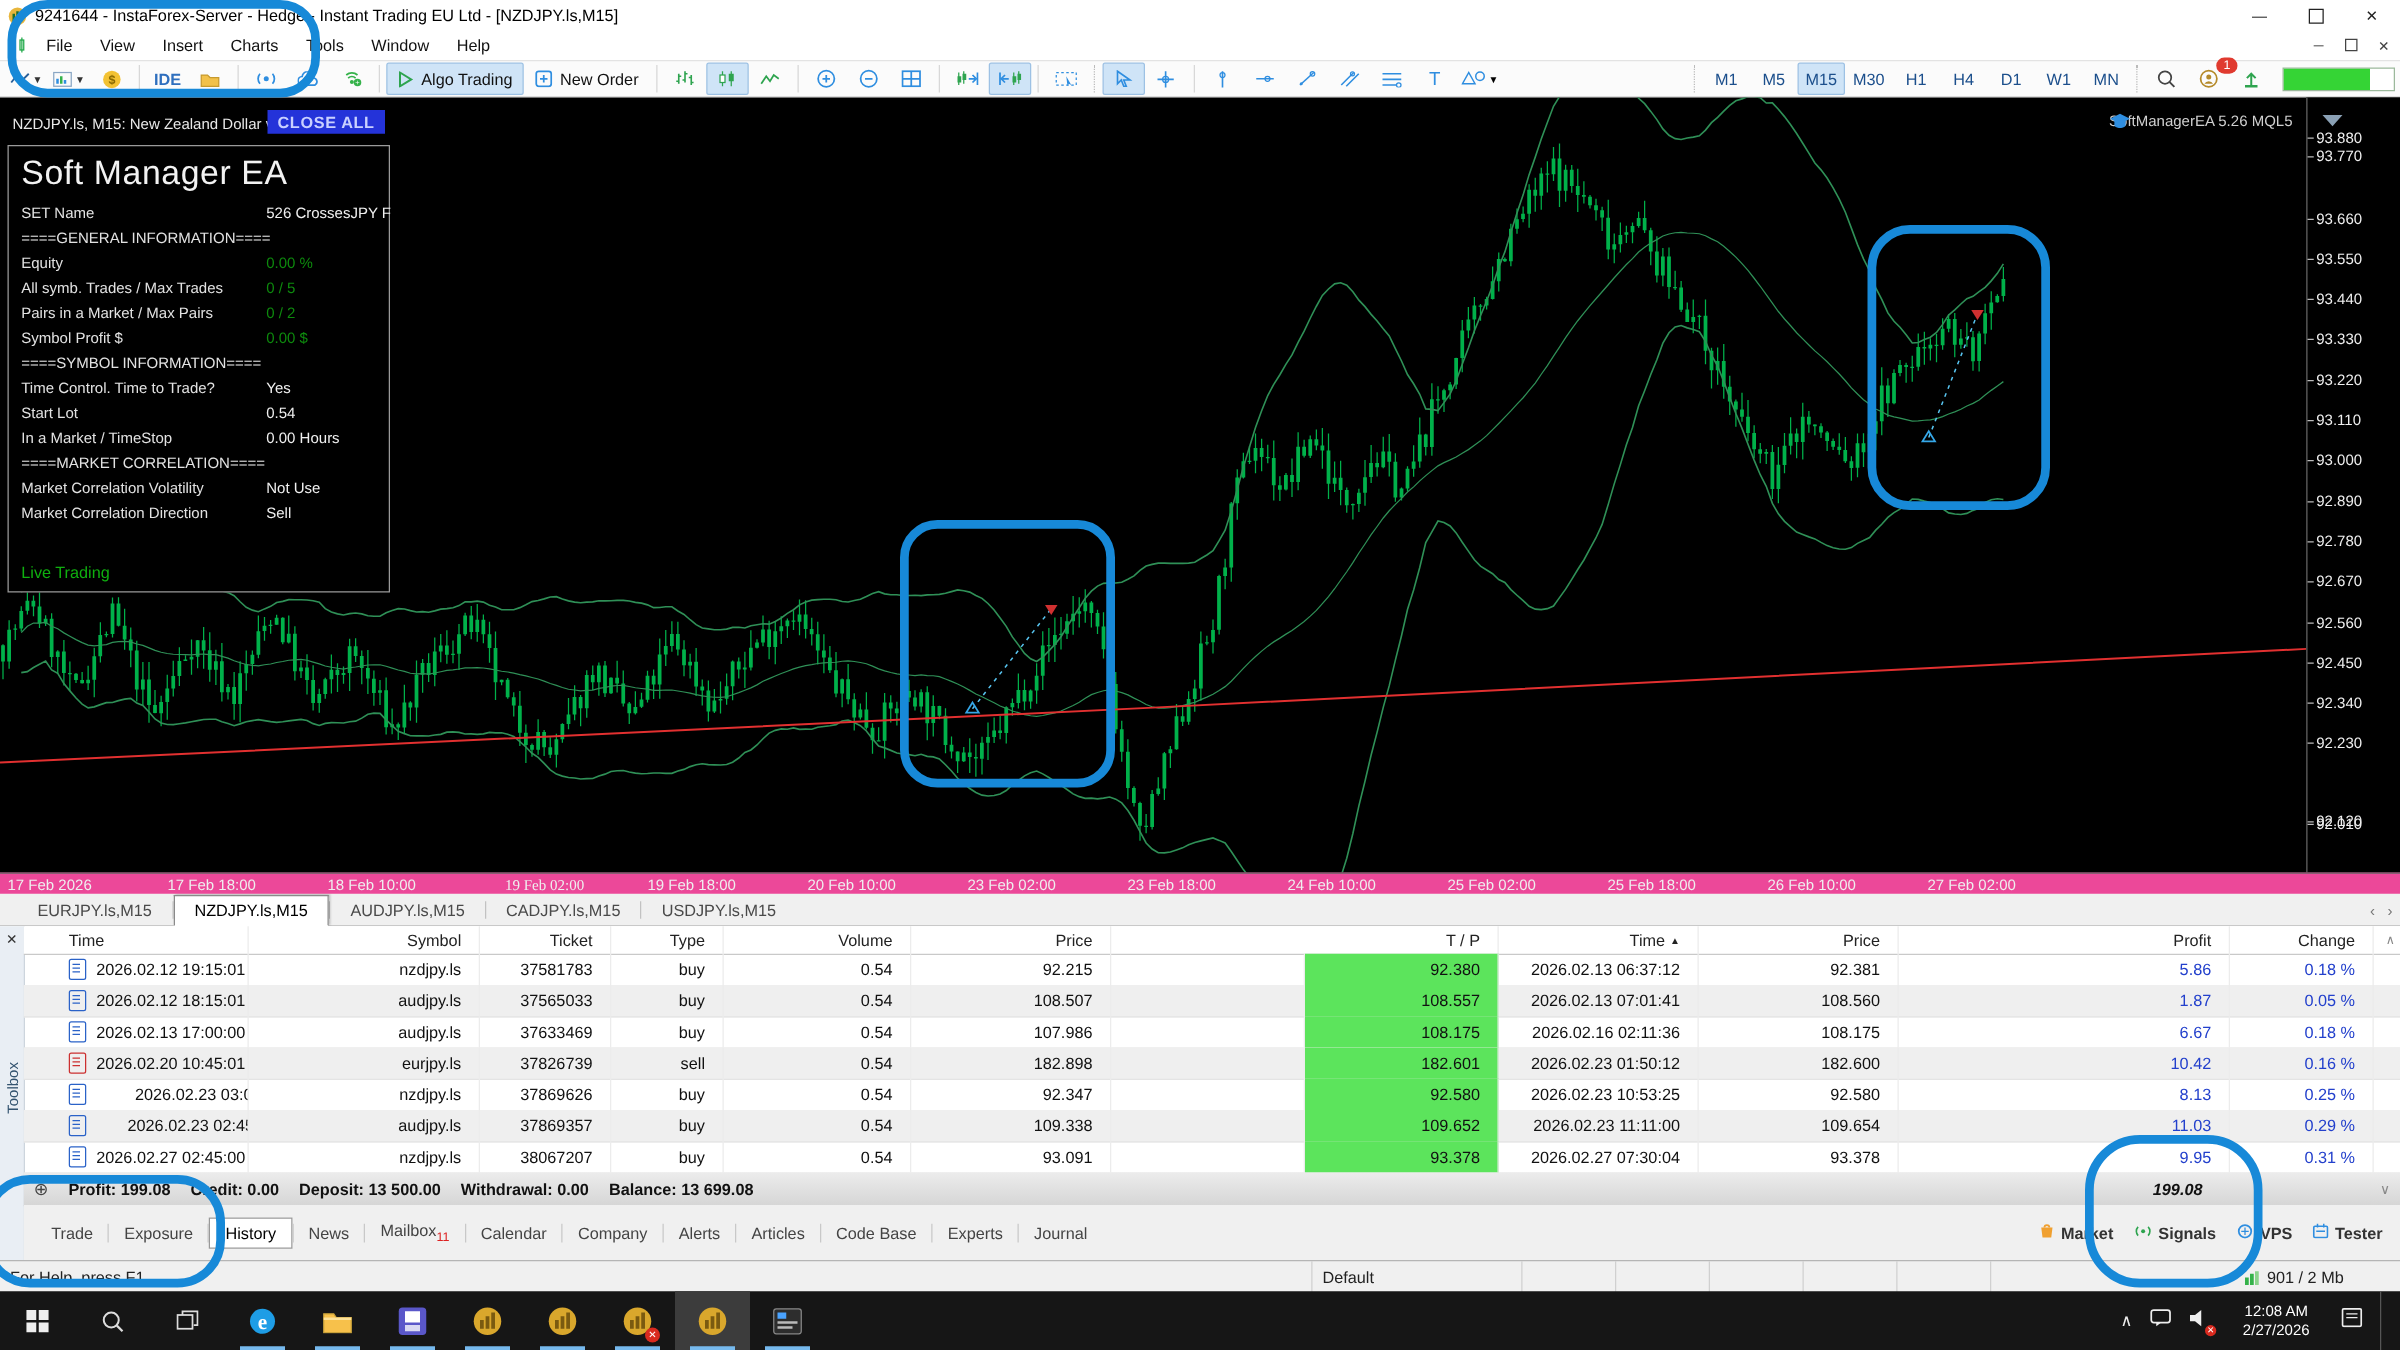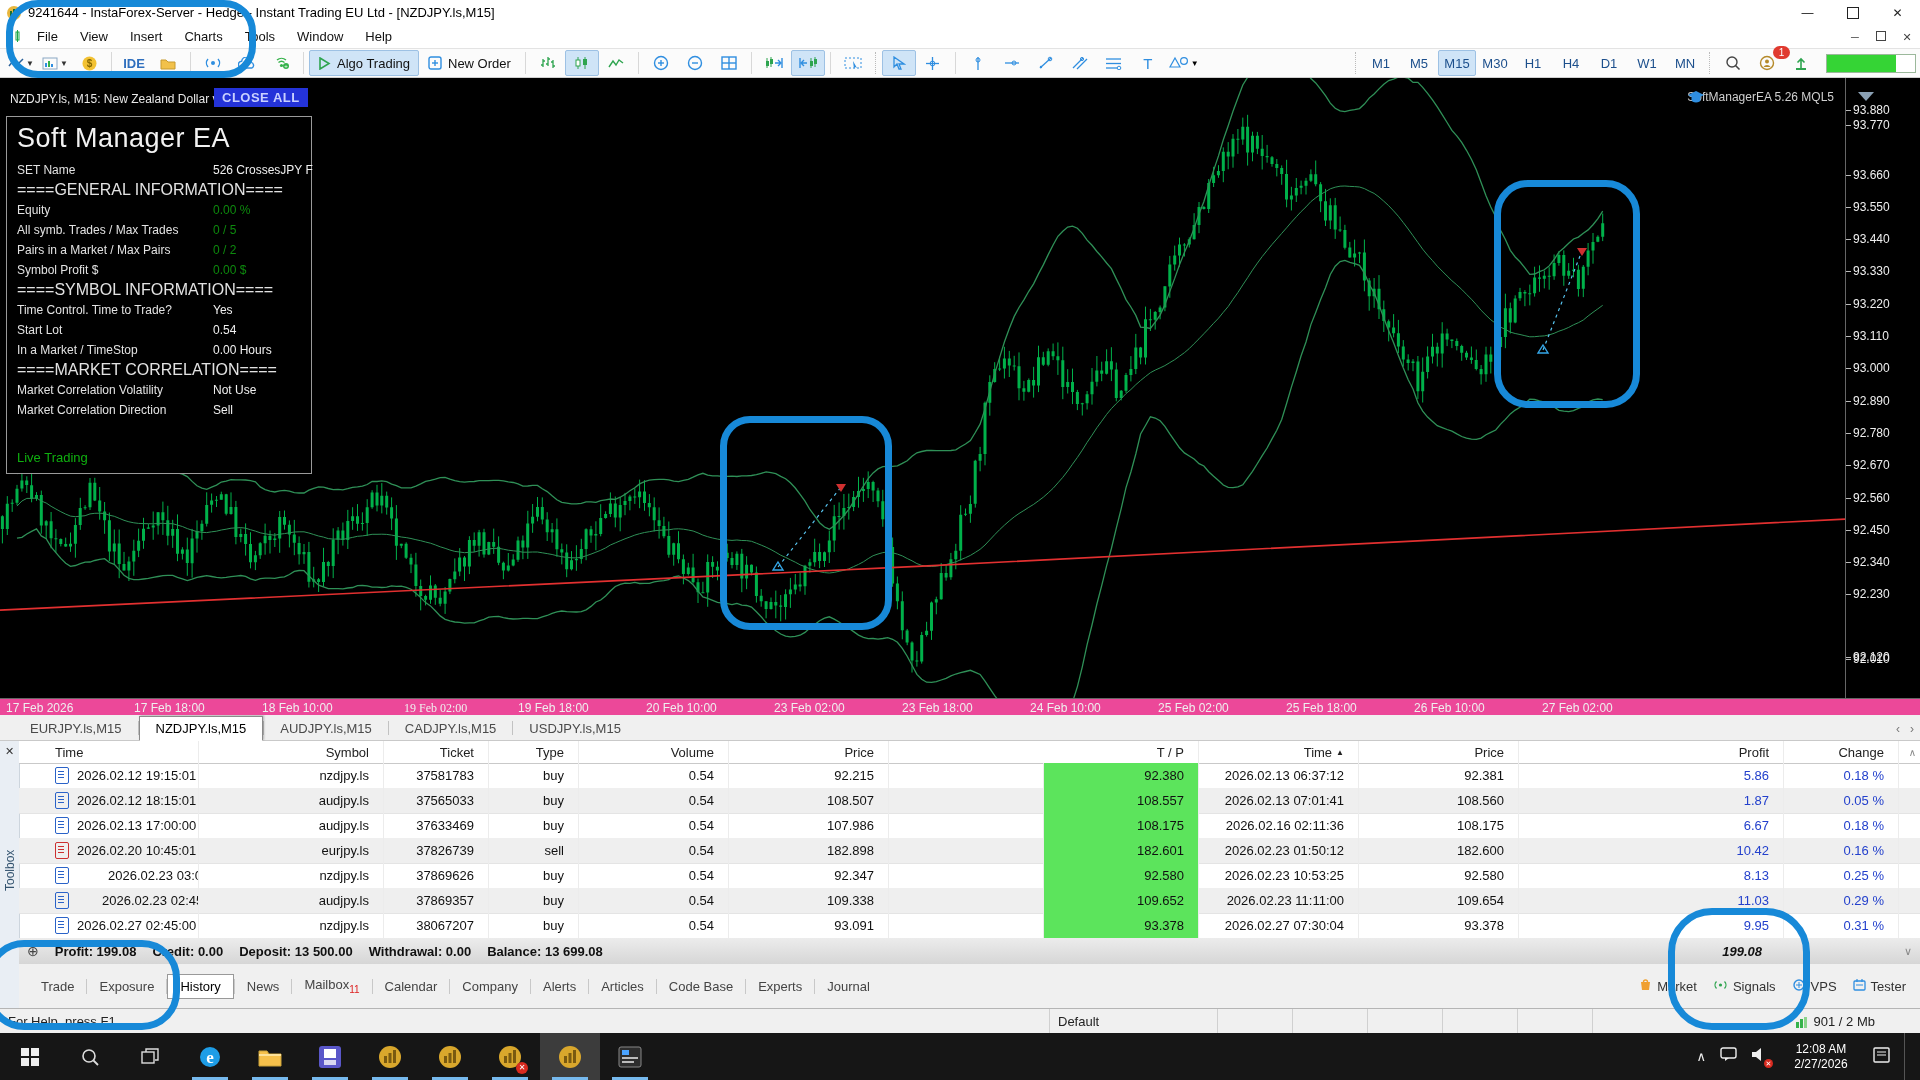--- a/index.html
+++ b/index.html
@@ -54,21 +54,21 @@
   .tlabel{position:absolute;top:2px;color:#efefef;font-size:12px;white-space:nowrap;}
   
   .ea-panel{position:absolute;left:6px;top:38px;width:306px;height:358px;background:#000;
     border:1px solid #9a9a9a;z-index:5;box-sizing:border-box;}
   .ea-title{color:#f2f2f2;font-size:27px;font-weight:400;margin:6px 0 6px 10px;letter-spacing:.5px;}
   .ea-row{display:grid;grid-template-columns:196px 1fr;padding:0 8px 0 10px;height:20px;align-items:center;}
   .ea-row .lab{color:#e2e2e2;font-size:12px;white-space:nowrap;}
   .ea-row .val{font-size:12px;white-space:nowrap;}
   .ea-row .val.white{color:#f0f0f0;}
   .ea-row .val.green{color:#0d8a0d;}
-  .ea-section{color:#e2e2e2;font-size:16px;padding:0 10px;height:20px;display:flex;align-items:center;white-space:nowrap;}
+  .ea-section{color:#e2e2e2;font-size:12px;padding:0 10px;height:20px;display:flex;align-items:center;white-space:nowrap;}
   .ea-footer{position:absolute;left:10px;bottom:8px;color:#0faf0f;font-size:13px;}
   
   .charttabs{position:absolute;left:0;top:714px;width:1920px;height:27px;background:#f0f0f0;
     border-bottom:1px solid #c9c9c9;display:flex;align-items:flex-end;padding-left:14px;box-sizing:border-box;}
   .ctab{font-size:13px;color:#4a4a4a;padding:3px 16px;line-height:17px;}
   .ctab.active{background:#fff;border:1px solid #8a8a8a;border-bottom:1px solid #fff;color:#000;
     box-shadow:1px -1px 2px rgba(0,0,0,.25);position:relative;top:1px;}
   .ctabsep{width:1px;height:14px;background:#c2c2c2;margin-bottom:5px;}
   .ctab-arrows{margin-left:auto;margin-right:6px;margin-bottom:4px;color:#777;font-size:12px;display:flex;gap:10px;}
   
@@ -94,21 +94,21 @@
     background:linear-gradient(#ececec,#d6d6d6);border-bottom:1px solid #b9b9b9;
     display:flex;align-items:center;font-size:13px;font-weight:bold;color:#111;gap:16px;padding-left:8px;}
   .summary .plus{color:#444;font-weight:normal;font-size:14px;}
   .summary .total{position:absolute;right:158px;font-style:italic;}
   .summary .vscroll{position:absolute;right:8px;color:#888;font-weight:normal;font-size:11px;}
   .btabs{position:absolute;left:19px;right:0;top:223px;height:44px;background:#f0f0f0;display:flex;align-items:center;padding-left:10px;}
   .btab{font-size:13px;color:#444;padding:4px 12px;white-space:nowrap;}
   .btab.active{background:#fff;border:1px solid #999;color:#000;}
   .btabsep{width:1px;height:15px;background:#c8c8c8;}
   .btab sub{color:#d22;font-size:10px;}
-  .btabs-right{margin-left:auto;display:flex;align-items:center;gap:16px;margin-right:14px;}
+  .btabs-right{margin-left:auto;display:flex;align-items:center;gap:16px;margin-right:14px;font-weight:bold;}
   .btabs-right .item{display:flex;align-items:center;gap:5px;font-size:13px;color:#333;}
   
   .statusbar{position:absolute;left:0;top:1008px;width:1920px;height:25px;background:#f0f0f0;
     border-top:1px solid #b5b5b5;display:flex;align-items:stretch;font-size:13px;color:#222;}
   .scell{display:flex;align-items:center;padding:0 8px;border-right:1px solid #d0d0d0;box-sizing:border-box;}
   .scell.grow{flex:1;}
   
   .taskbar{position:absolute;left:0;top:1033px;width:1920px;height:47px;background:#161616;display:flex;align-items:stretch;}
   .tkslot{width:60px;display:flex;align-items:center;justify-content:center;position:relative;}
   .tkslot.running::after{content:"";position:absolute;left:12px;right:12px;bottom:0;height:3px;background:#76b9ed;}

